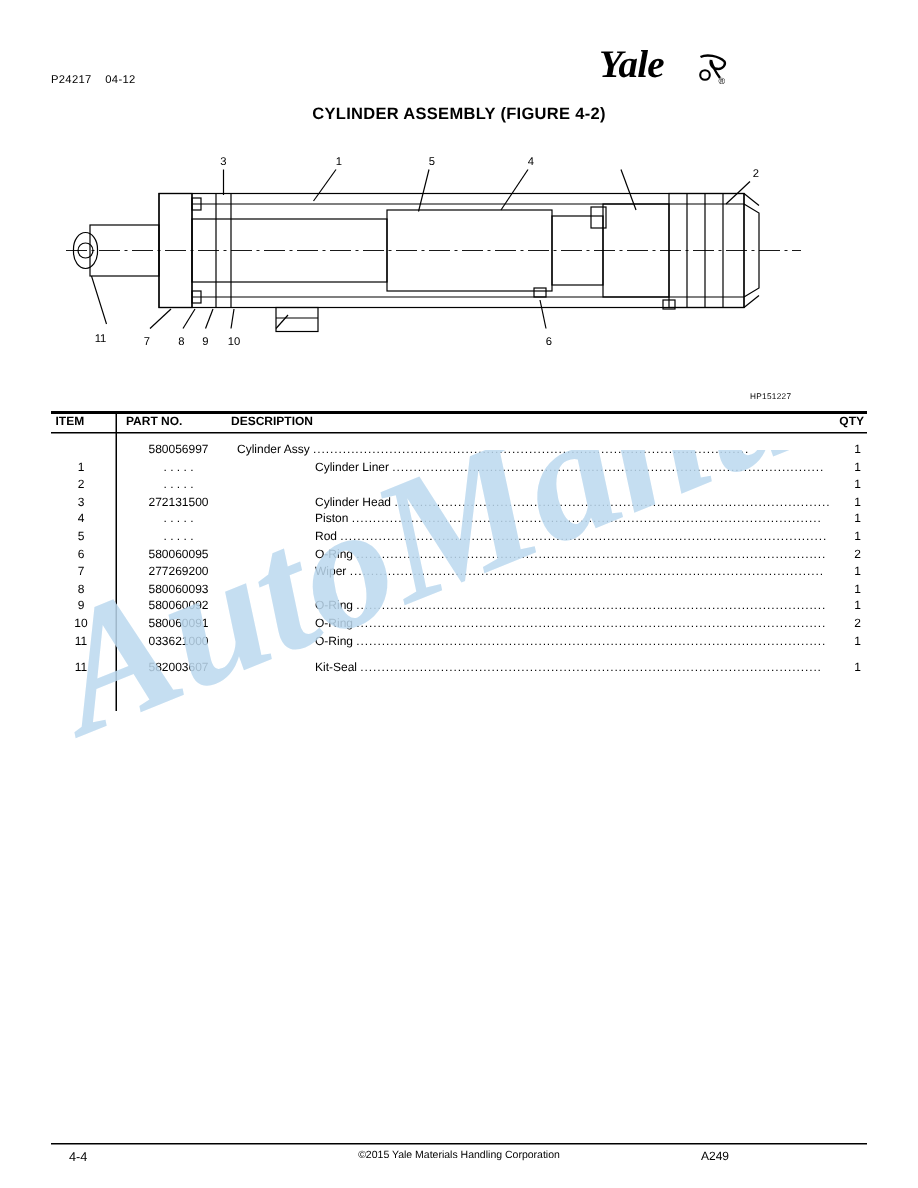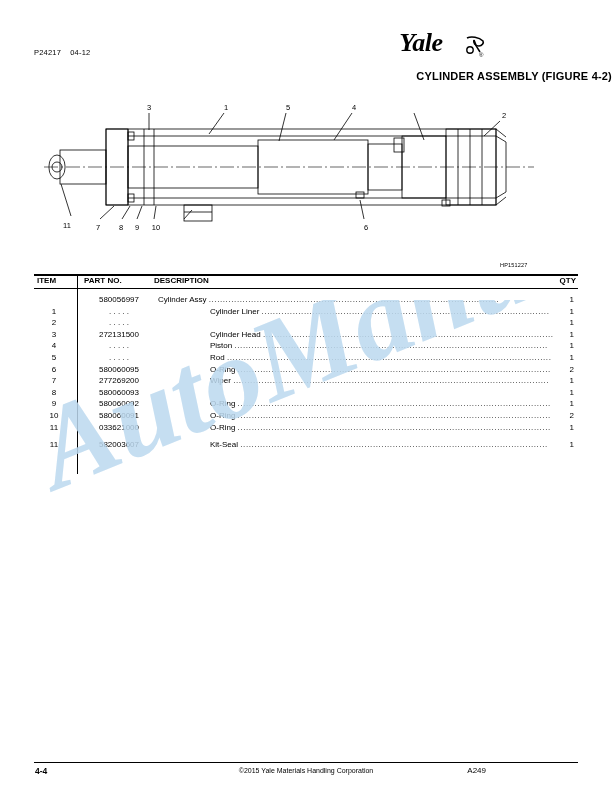--- a/index.html
+++ b/index.html
@@ -56,21 +56,21 @@
     right: 2px; top: 22px;
     font-size: 6px;
     color: #000;
     letter-spacing: 0.5px;
   }
 
   .title {
     position: absolute;
     left: 0; top: 70px;
     width: 612px;
-    text-align: right;
+    text-align: center;
     font-size: 11px;
     font-weight: bold;
     letter-spacing: 0.2px;
   }
 
   
   .figure {
     position: absolute;
     left: 34px; top: 88px;
     width: 544px;
@@ -165,23 +165,23 @@
   
   .foot-rule {
     position: absolute;
     left: 34px; top: 762px;
     width: 544px;
     height: 1.4px;
     background: #000;
   }
   .foot-left {
     position: absolute;
-    left: 35px; top: 766px;
+    left: 46px; top: 766px;
     font-size: 8.5px;
-    font-weight: bold;
+    font-weight: normal;
   }
   .foot-center {
     position: absolute;
     left: 0; top: 767px;
     width: 612px;
     text-align: center;
     font-size: 7px;
   }
   .foot-right {
     position: absolute;

